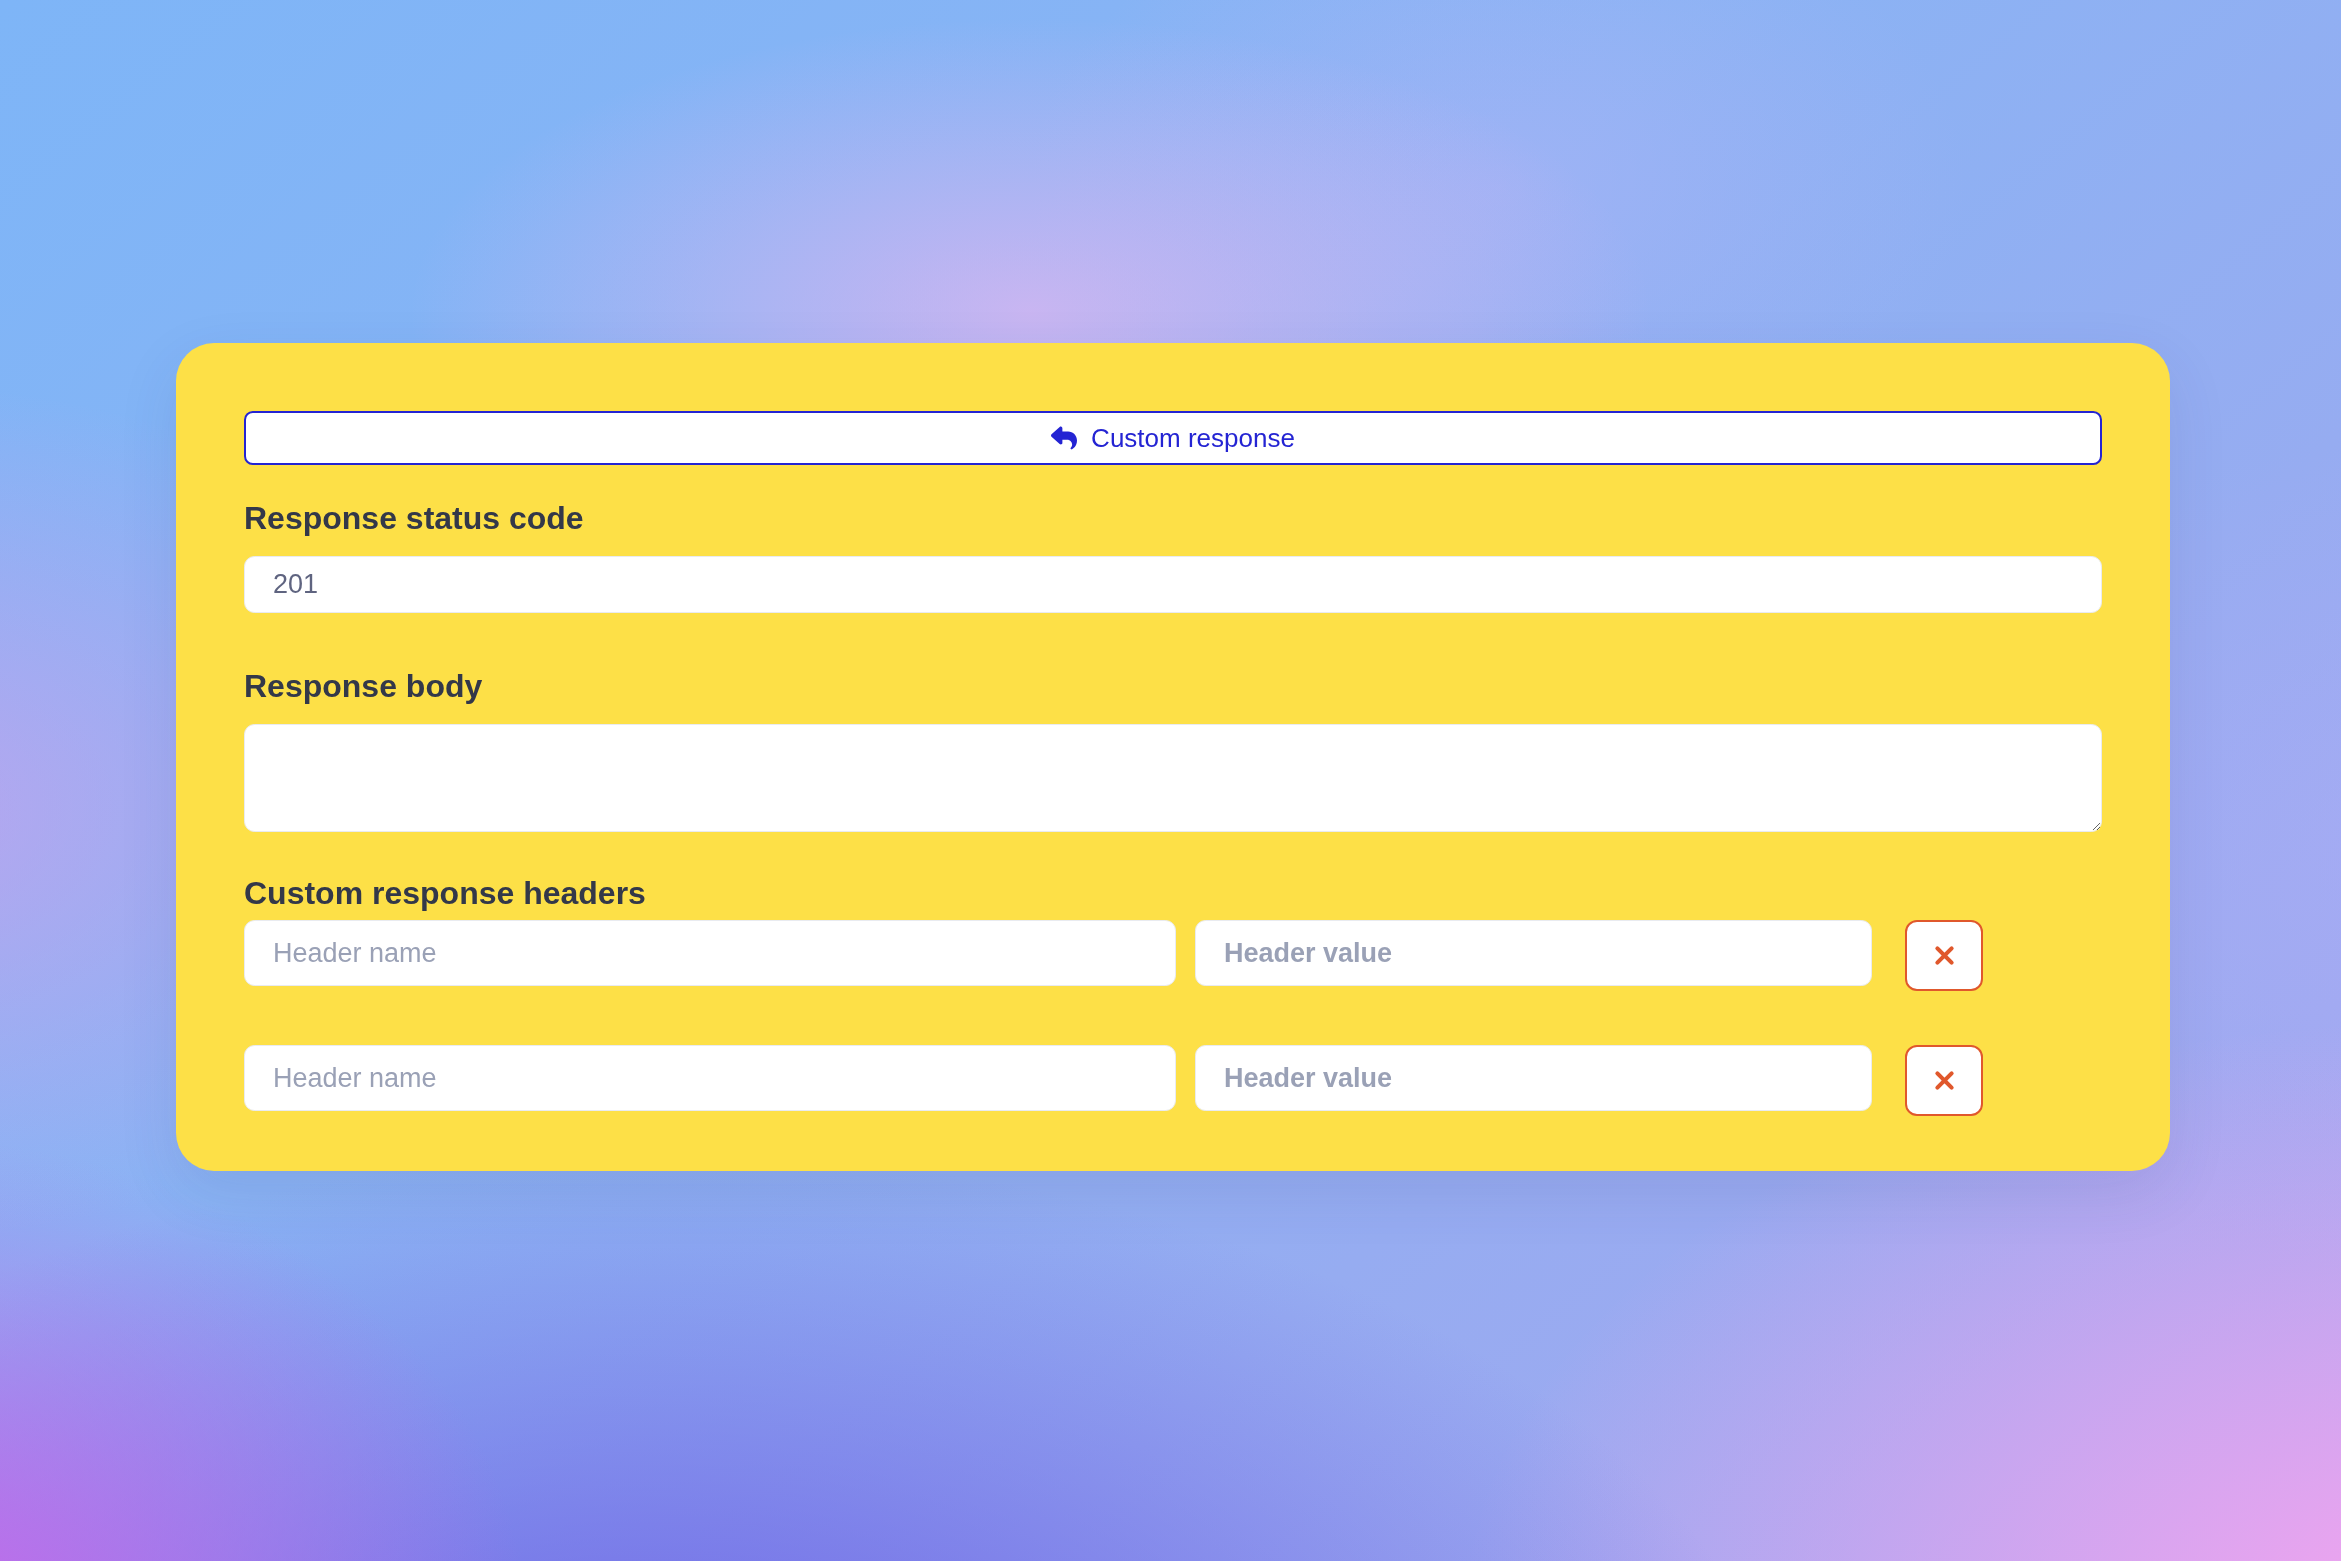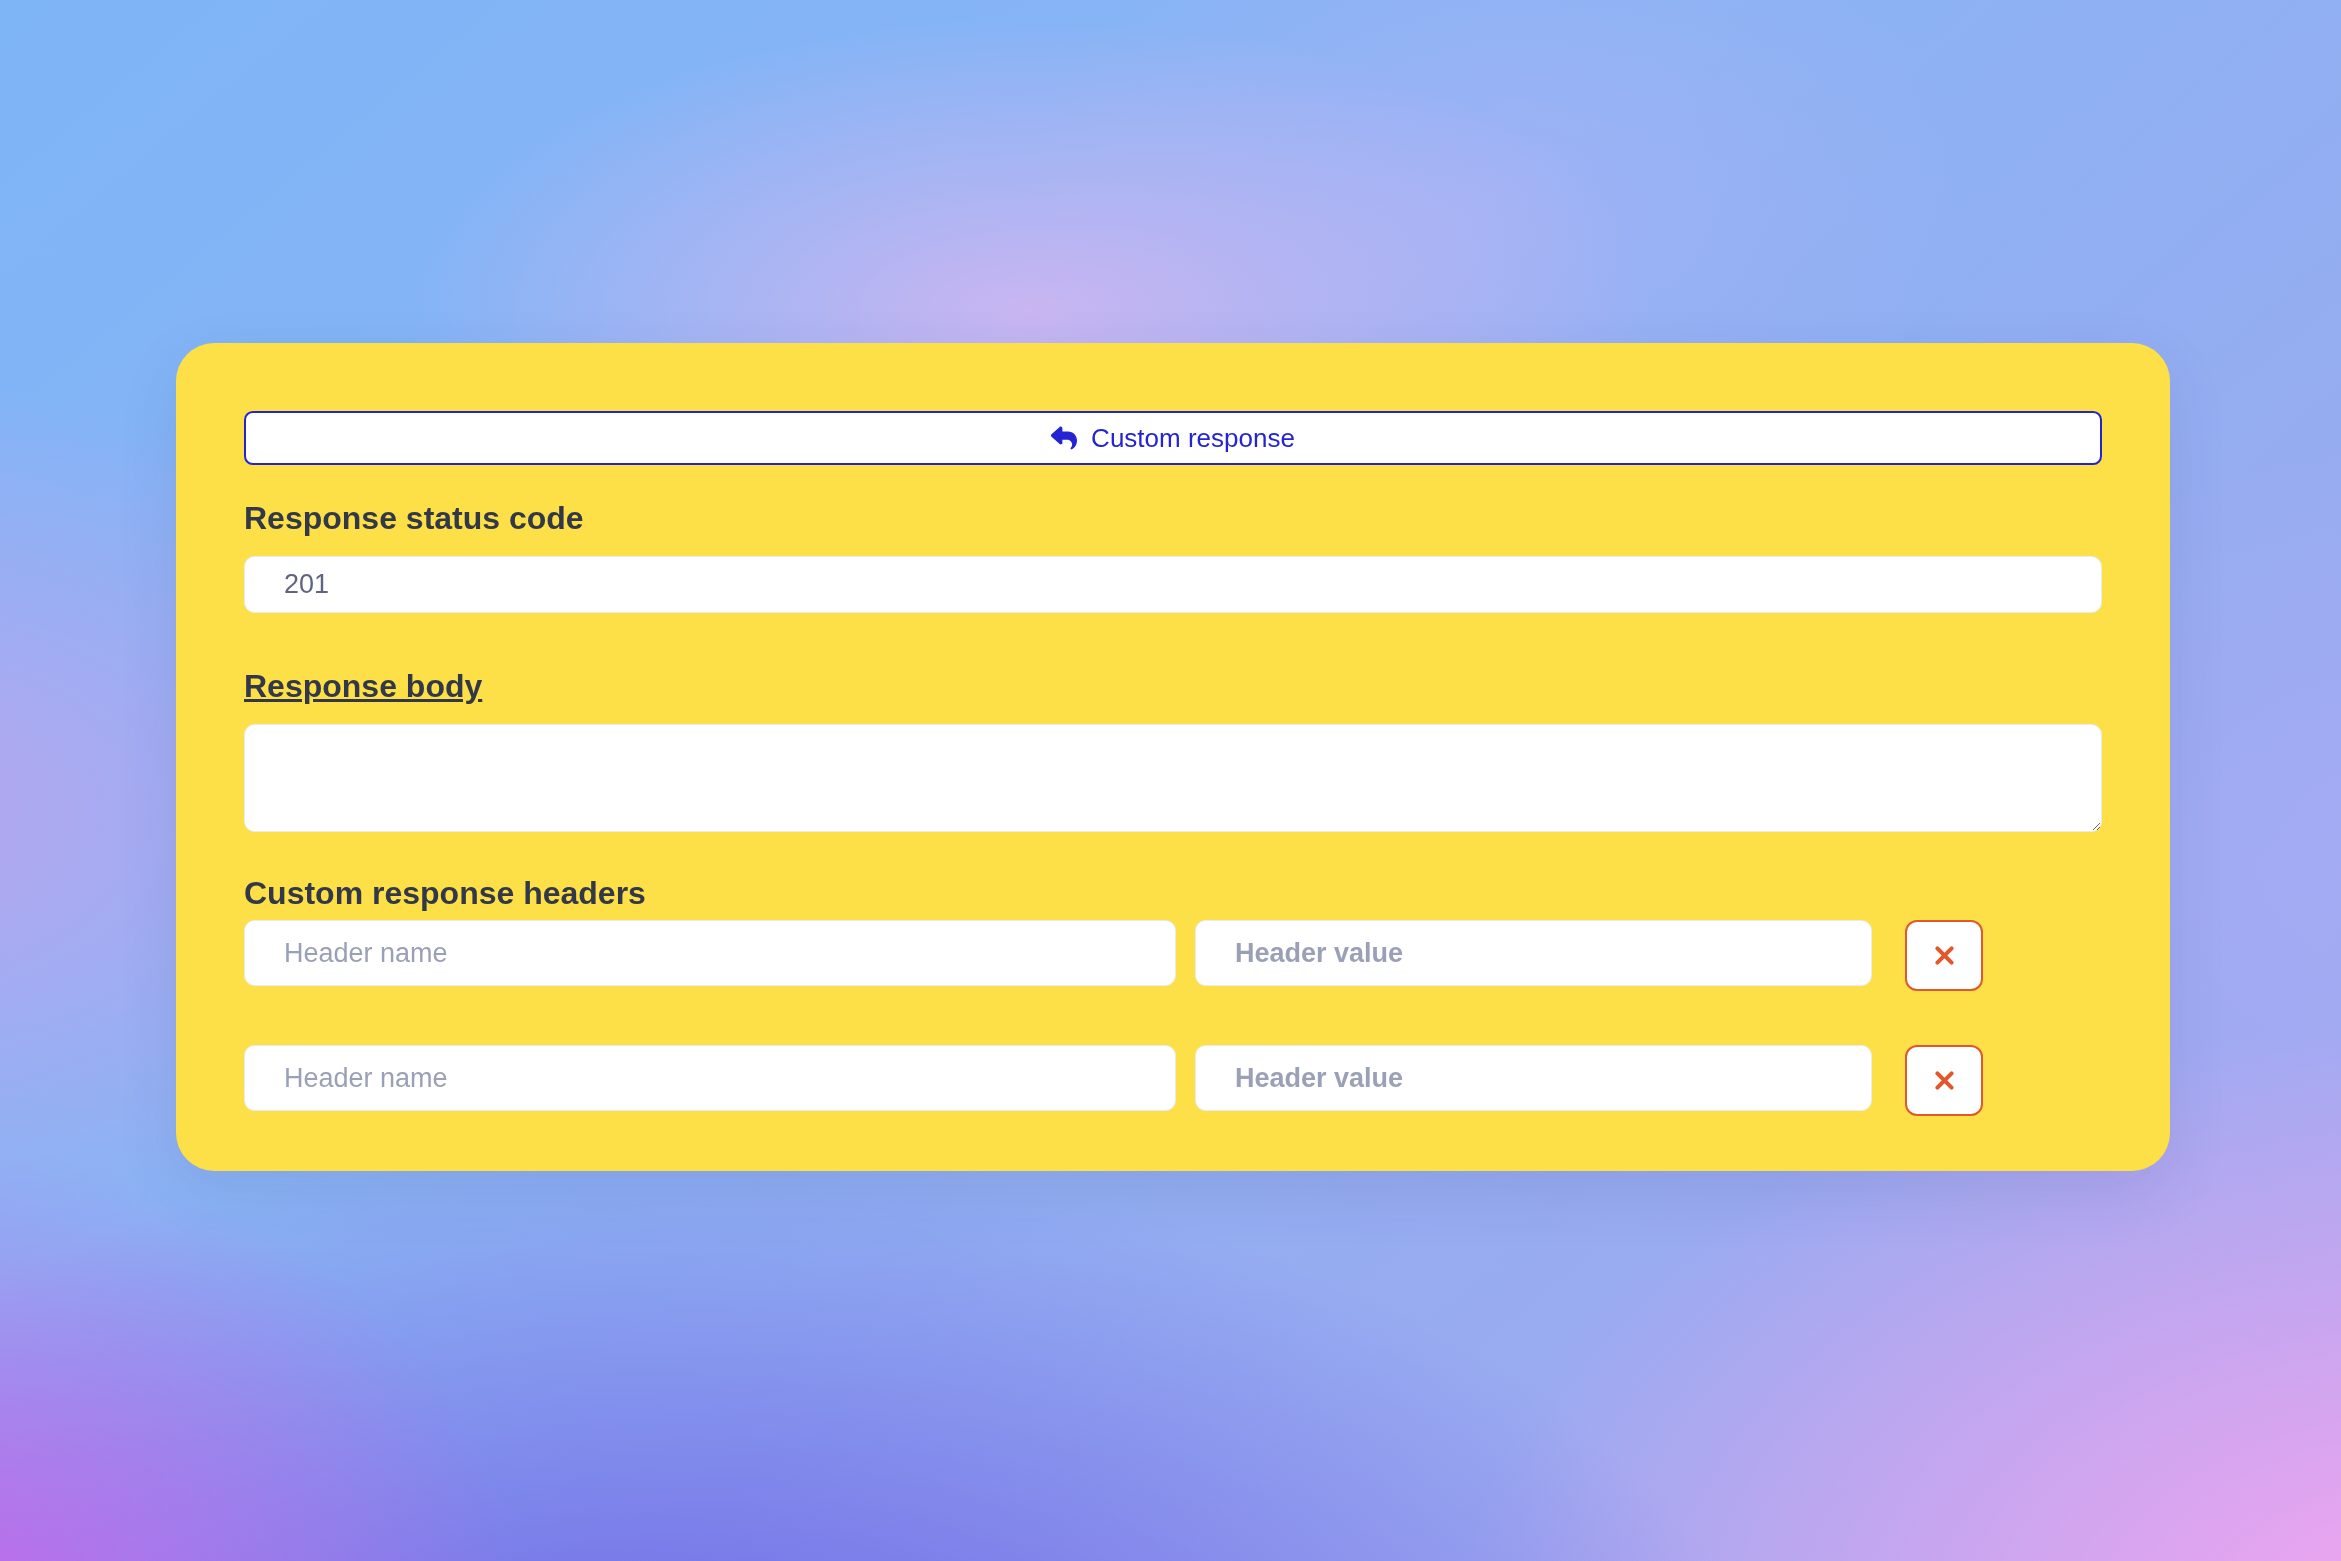--- a/index.html
+++ b/index.html
@@ -43,42 +43,42 @@
     display: block;
     font-size: 32px; font-weight: 600;
     color: #333849;
     line-height: 33px;
     margin-bottom: 21px;
   }
   .text-input {
     width: 100%; height: 57px;
     border: 1.7px solid #e9ebf0;
     border-radius: 10.4px;
-    padding: 0 39px;
+    padding: 0 28px;
     font-family: inherit;
     font-size: 27px;
     color: #5f6480;
     background: #ffffff;
     outline: none;
   }
   .text-input::placeholder { color: #9aa1b6; }
   .body-textarea {
     width: 100%; height: 108px;
     border: 1.7px solid #e9ebf0;
     border-radius: 10.4px;
     padding: 15.6px 22.6px;
     font-family: inherit;
     font-size: 27px;
     color: #5f6480;
     resize: both;
     outline: none;
     display: block;
   }
   .mt-section { margin-top: 45px; }
-  .mt-section-lg { margin-top: 57px; text-decoration: underline; }
+  .mt-section-lg { margin-top: 57px; }
   .headers-label { margin-bottom: 10px; }
   .header-row {
     display: flex; 
     margin-top: 0;
   }
   .header-row + .header-row { margin-top: 54px; }
   .header-row .name-input  { width: 932px; height: 66px; flex: none; }
   .header-row .value-input { width: 677px; height: 66px; flex: none; margin-left: 19px; font-weight: bold; }
   .remove-btn {
     width: 78px; height: 71px;

